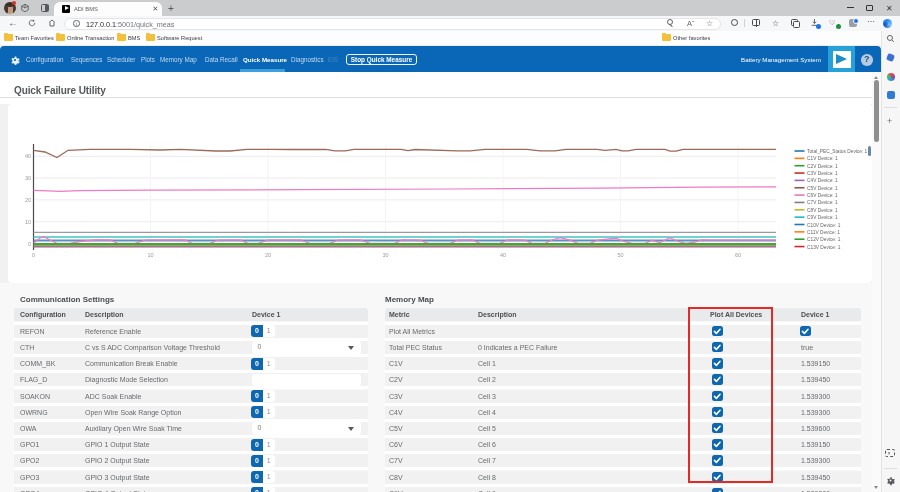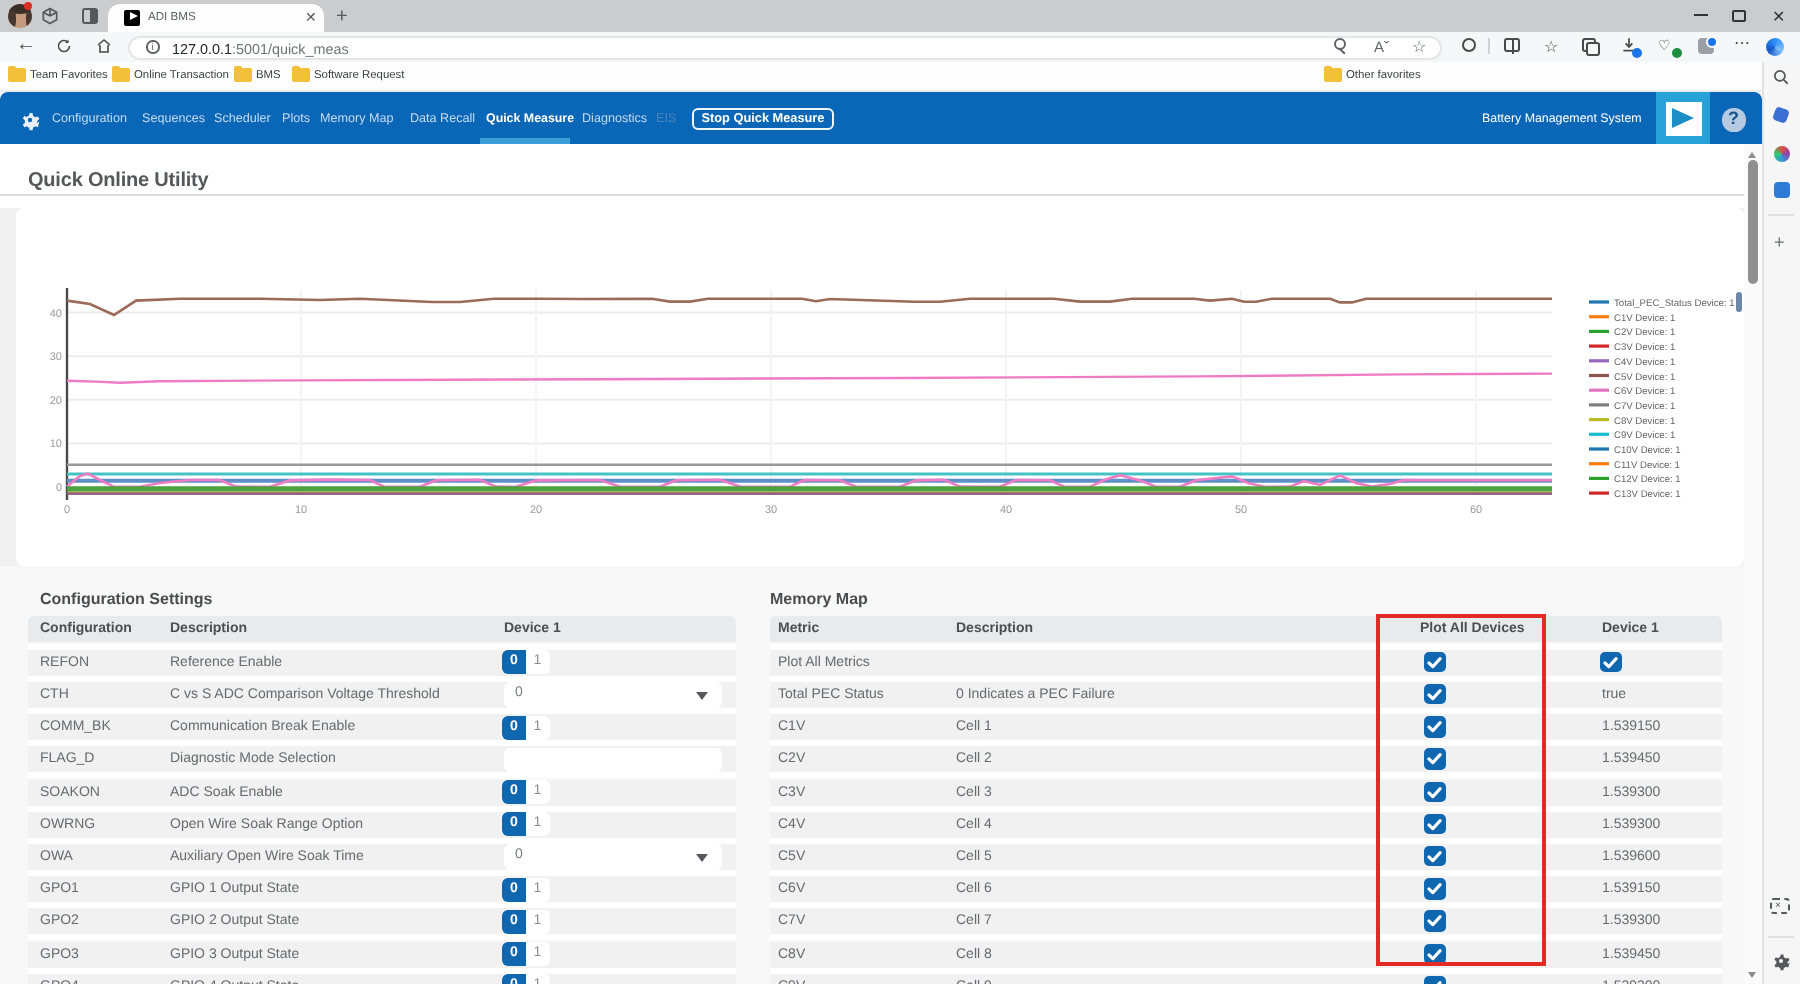--- a/index.html
+++ b/index.html
@@ -110,21 +110,21 @@
 <div class="abs" style="left:346px;top:54px;width:71px;height:11px;border:1.2px solid #f0f5fa;border-radius:3px;text-align:center;font-size:6.4px;font-weight:bold;color:#fff;line-height:9.5px;white-space:nowrap;">Stop Quick Measure</div>
 <div class="abs" style="left:741px;top:56px;font-size:6.2px;color:#fff;white-space:nowrap;">Battery Management System</div>
 
 <div class="abs" style="left:827.5px;top:46px;width:27.5px;height:26px;background:#27a2d8;"></div>
 <div class="abs" style="left:833px;top:51px;width:17.5px;height:16.5px;background:#fff;"></div>
 <div class="abs" style="left:835.5px;top:53.5px;width:0;height:0;border-left:11px solid #1b8ec6;border-top:5.8px solid transparent;border-bottom:5.8px solid transparent;"></div>
 
 <div class="abs" style="left:861px;top:54px;width:11.5px;height:11.5px;border-radius:50%;background:#b6cbe1;text-align:center;font-size:9px;font-weight:bold;color:#17538f;line-height:11.5px;">?</div>
 
 <div class="abs" style="left:0;top:72px;width:873px;height:25.5px;background:#fff;border-bottom:1px solid #dcdddf;"></div>
-<div class="abs" style="left:14px;top:84.5px;font-size:10px;font-weight:bold;color:#54585a;letter-spacing:-0.1px;">Quick Online Utility</div>
+<div class="abs" style="left:14px;top:84.5px;font-size:10px;font-weight:bold;color:#54585a;letter-spacing:-0.1px;">Quick Failure Utility</div>
 
 <div class="abs" style="left:0;top:98px;width:873px;height:185px;background:#f1f1f2;"></div>
 <div class="abs" style="left:0;top:98px;width:873px;height:6px;background:#fff;"></div>
 <div class="abs" style="left:8px;top:104px;width:864px;height:179px;background:#fff;border-radius:4px;"></div>
 <svg class="abs" style="left:0;top:104px;" width="873" height="179" viewBox="0 104 873 179" id="chartsvg">
 
   <g stroke="#ececee" stroke-width="1">
     <line x1="33.5" y1="156.3" x2="776" y2="156.3"></line>
     <line x1="33.5" y1="178.1" x2="776" y2="178.1"></line>
     <line x1="33.5" y1="199.9" x2="776" y2="199.9"></line>
@@ -195,21 +195,21 @@
       <text x="807" y="233.85" font-size="4.8" fill="#666" font-family="Liberation Sans">C11V Device: 1</text>
       <line x1="794.5" y1="239.2" x2="804.5" y2="239.2" stroke="#2ca02c" stroke-width="1.6"></line>
       <text x="807" y="241.2" font-size="4.8" fill="#666" font-family="Liberation Sans">C12V Device: 1</text>
       <line x1="794.5" y1="246.55" x2="804.5" y2="246.55" stroke="#d62728" stroke-width="1.6"></line>
       <text x="807" y="248.55" font-size="4.8" fill="#666" font-family="Liberation Sans">C13V Device: 1</text>
     </g>
   <rect x="868" y="146" width="3" height="10" rx="1.5" fill="#6b87a8"></rect>
 </svg>
 
 <div class="abs" style="left:0;top:283px;width:873px;height:209px;background:#f8f8f9;"></div>
-<div class="abs" style="left:20px;top:295px;font-size:8px;font-weight:bold;color:#494d50;">Configuration Settings</div>
+<div class="abs" style="left:20px;top:295px;font-size:8px;font-weight:bold;color:#494d50;">Communication Settings</div>
 <div class="abs" style="left:385px;top:295px;font-size:8px;font-weight:bold;color:#494d50;">Memory Map</div>
 <div id="cfg-table">
     <div class="abs" style="left:14px;top:308.3px;width:354px;height:13.1px;background:#e9eaeb;border-radius:3px 3px 0 0;"></div>
     <div class="abs" style="left:20px;top:311px;font-size:7px;font-weight:bold;color:#4c4f52;">Configuration</div>
     <div class="abs" style="left:85px;top:311px;font-size:7px;font-weight:bold;color:#4c4f52;">Description</div>
     <div class="abs" style="left:252px;top:311px;font-size:7px;font-weight:bold;color:#4c4f52;">Device 1</div>
     <div class="abs" style="left:14px;top:321.59999999999997px;width:354px;height:3.1px;background:#fff;"></div>
     <div class="abs" style="left:14px;top:324.7px;width:354px;height:13.1px;background:#f1f1f2;"></div>
     <div class="abs" style="left:20px;top:327.7px;font-size:7px;color:#67696c;">REFON</div>
     <div class="abs" style="left:85px;top:327.7px;font-size:7px;color:#67696c;">Reference Enable</div>

